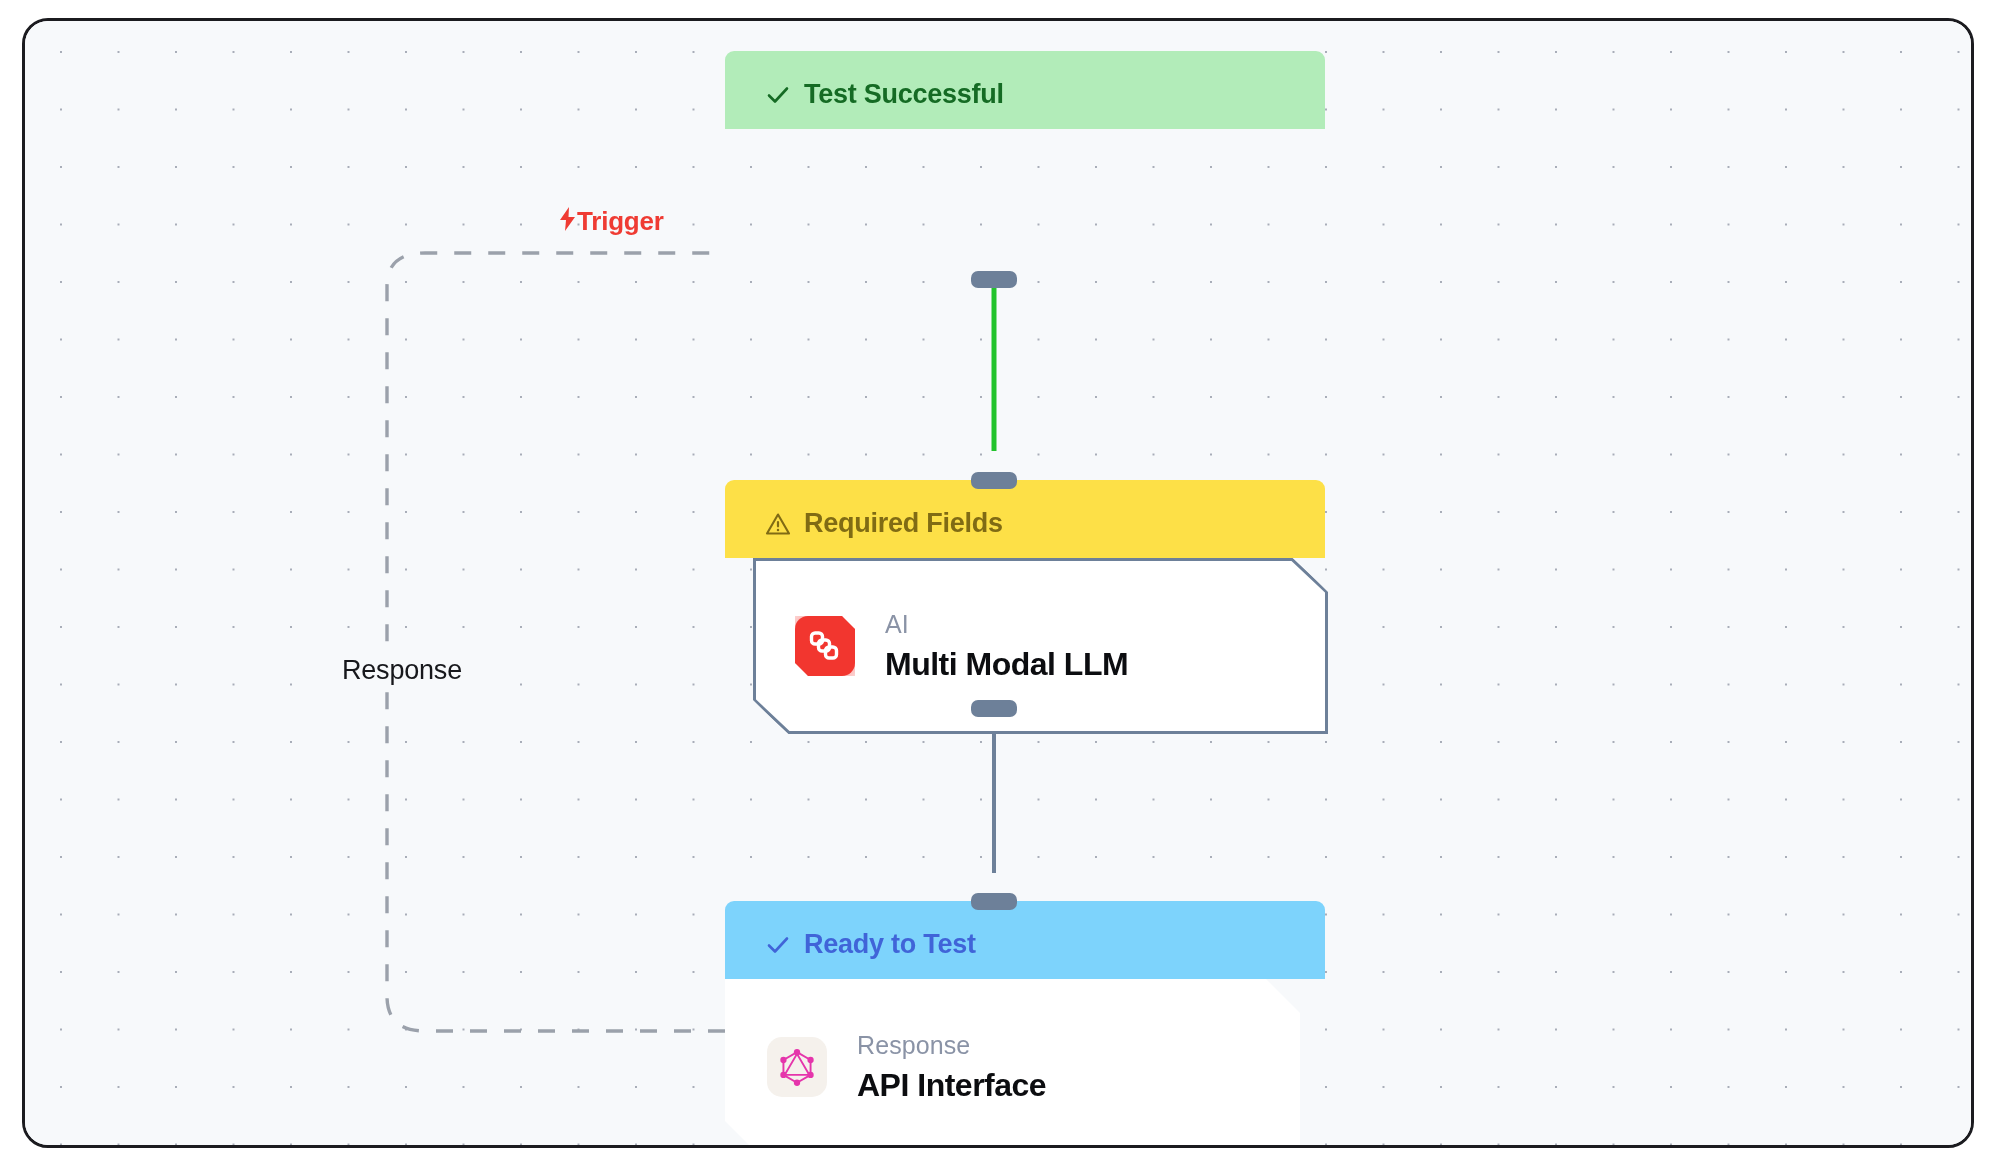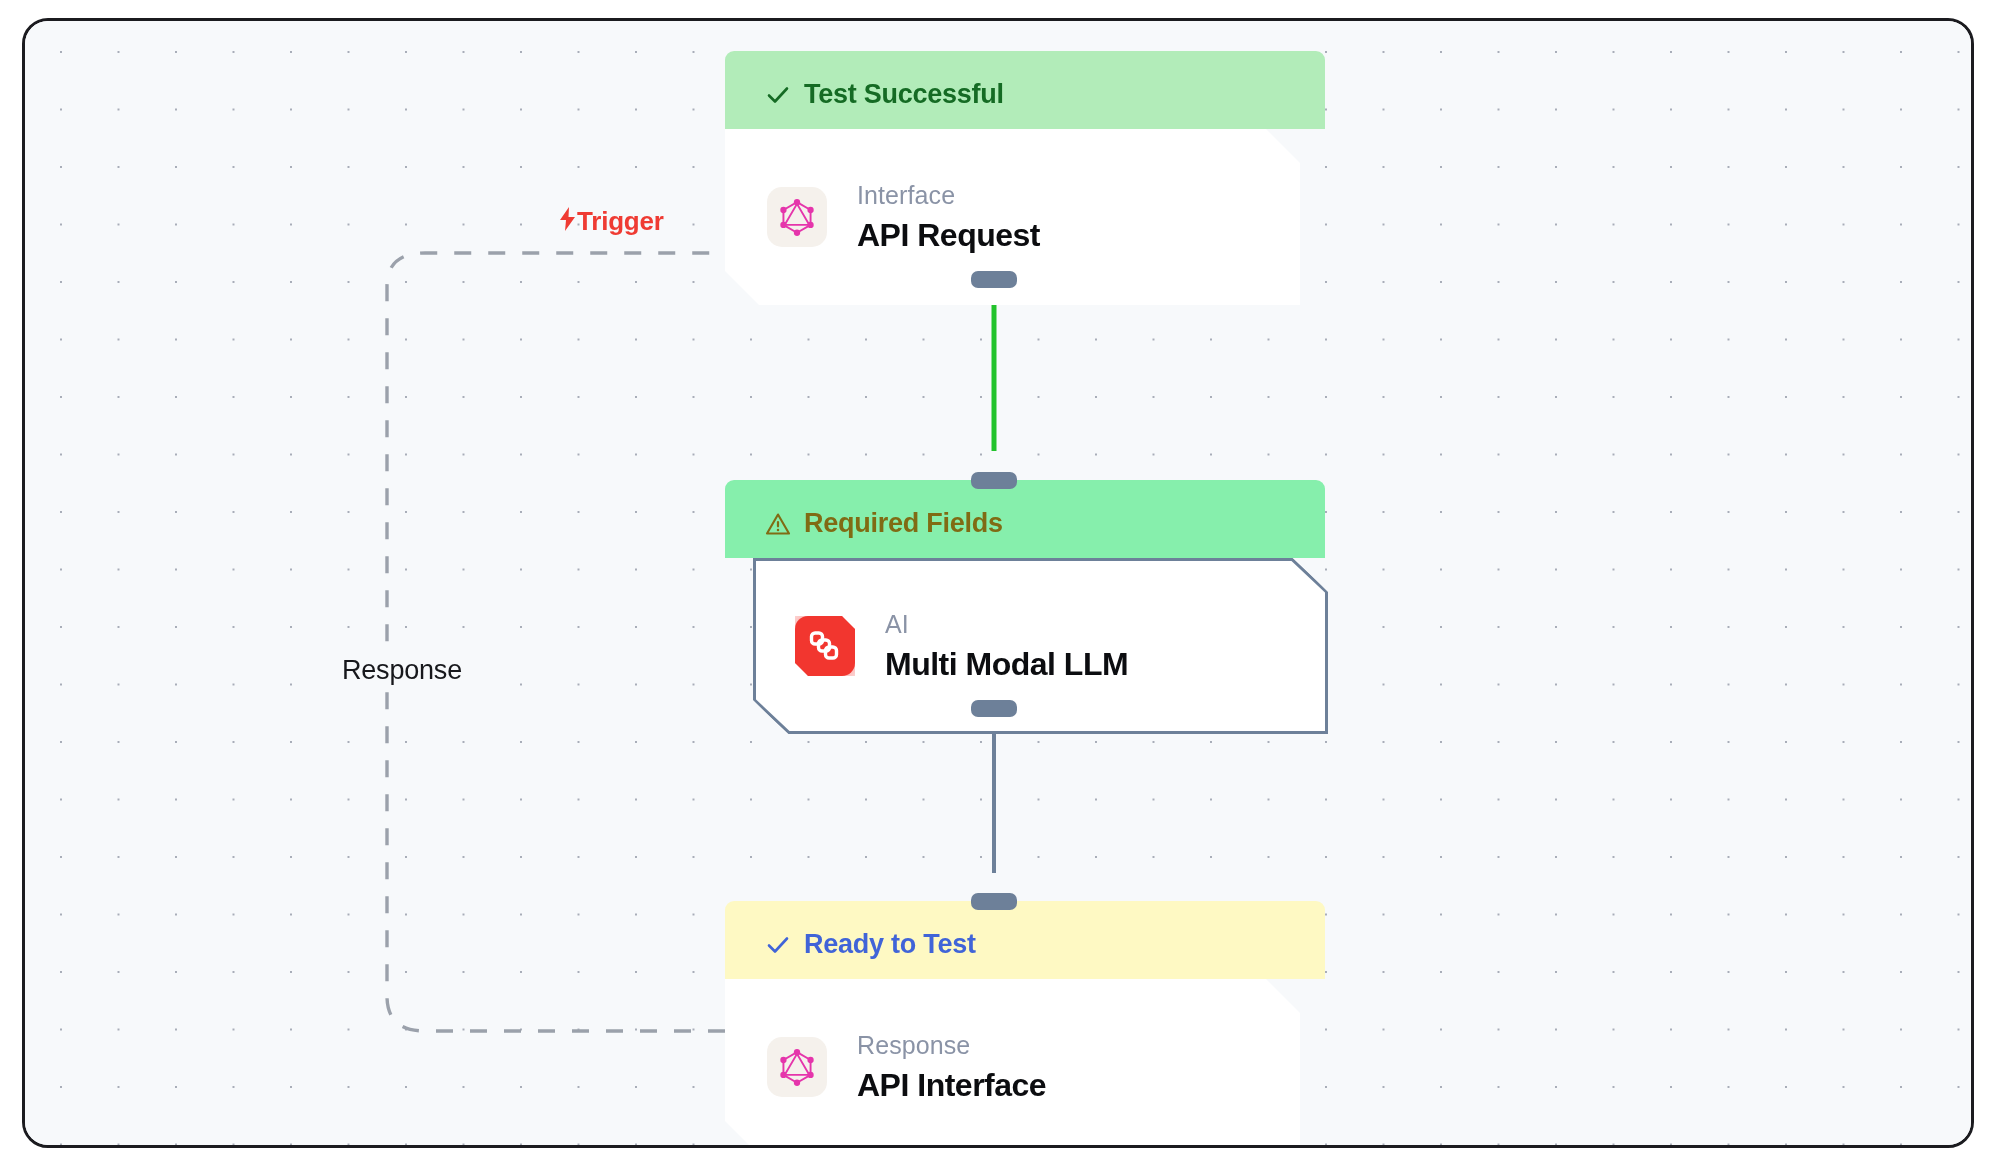--- a/index.html
+++ b/index.html
@@ -108,23 +108,23 @@
     align-items: center;
     justify-content: center;
     width: 26px;
     height: 26px;
     flex: 0 0 auto;
   }
 
   
   .status-success { background: #b2ecb9; color: #156b24; }
   
-  .status-warning { background: #86efac; color: #806b14; }
-  
-  .status-ready   { background: #fef9c3; color: #4064d8; }
+  .status-warning { background: #fde047; color: #806b14; }
+  
+  .status-ready   { background: #7dd3fc; color: #4064d8; }
 
   
   .node-card {
     position: relative;
     box-sizing: border-box;
     width: 575px;
     background: #ffffff;
     display: flex;
     align-items: center;
     gap: 30px;
@@ -234,111 +234,89 @@
 
     <div class="node-status status-success">
       <span class="status-check">
         <svg width="26" height="26" viewBox="0 0 26 26">
           <path d="M4 13.5 L10 19.5 L22 6.5" fill="none" stroke="#156b24" stroke-width="2.6" stroke-linecap="round" stroke-linejoin="round"></path>
         </svg>
       </span>
       <span>Test Successful</span>
     </div>
 
+
+    <div class="handle" style="left:246px; top:220px;"></div>
+  </div>
+
+  <div class="node" id="node-multi-modal-llm" style="left:700px; top:459px;">
+
+    <div class="node-status status-warning">
+      <span class="status-warn">
+        <svg width="26" height="26" viewBox="0 0 26 26">
+          <path d="M13 3.5 L24 22.5 L2 22.5 Z" fill="none" stroke="#806b14" stroke-width="2.1" stroke-linejoin="round"></path>
+          <rect x="11.9" y="10" width="2.2" height="6.4" rx="1.1" fill="#806b14"></rect>
+          <circle cx="13" cy="19" r="1.25" fill="#806b14"></circle>
+        </svg>
+      </span>
+      <span>Required Fields</span>
+    </div>
+
+    <div class="node-card outlined">
+      <svg class="card-outline" viewBox="0 0 575 176" preserveAspectRatio="none">
+        <path d="M1.5 1.5 H539 L573.5 34 V174.5 H36 L1.5 142 Z" fill="none" stroke="#6d8099" stroke-width="3" vector-effect="non-scaling-stroke"></path>
+      </svg>
+      <div class="icon-chip ai">
+        <svg width="36" height="36" viewBox="0 0 36 36">
+          <g fill="none" stroke="#ffffff" stroke-width="3.4" stroke-linejoin="round">
+            <rect x="4.5" y="5" width="11" height="11" rx="3.6"></rect>
+            <rect x="11.5" y="12" width="11" height="11" rx="3.6"></rect>
+            <rect x="18.5" y="19" width="11" height="11" rx="3.6"></rect>
+          </g>
+        </svg>
+      </div>
+      <div class="card-text">
+        <span class="card-kind">AI</span>
+        <span class="card-title">Multi Modal LLM</span>
+      </div>
+    </div>
+
+    <div class="handle" style="left:246px; top:-8px;"></div>
+    <div class="handle" style="left:246px; top:220px;"></div>
+  </div>
+
+  <div class="node" id="node-api-response" style="left:700px; top:880px;">
+
+    <div class="node-status status-ready">
+      <span class="status-check">
+        <svg width="26" height="26" viewBox="0 0 26 26">
+          <path d="M4 13.5 L10 19.5 L22 6.5" fill="none" stroke="#4064d8" stroke-width="2.6" stroke-linecap="round" stroke-linejoin="round"></path>
+        </svg>
+      </span>
+      <span>Ready to Test</span>
+    </div>
+
     <div class="node-card">
       <div class="icon-chip graphql">
         <svg width="42" height="42" viewBox="0 0 48 48">
           <g stroke="#e535ab" stroke-width="2.2" fill="none">
             <path d="M24 7 L39.5 16 L39.5 33 L24 42 L8.5 33 L8.5 16 Z"></path>
             <path d="M24 9 L10 33 L38 33 Z"></path>
           </g>
           <g fill="#e535ab">
             <circle cx="24" cy="7" r="3.6"></circle>
             <circle cx="39.5" cy="16" r="3.6"></circle>
             <circle cx="39.5" cy="33" r="3.6"></circle>
             <circle cx="24" cy="42" r="3.6"></circle>
             <circle cx="8.5" cy="33" r="3.6"></circle>
             <circle cx="8.5" cy="16" r="3.6"></circle>
           </g>
         </svg>
       </div>
       <div class="card-text">
-        <span class="card-kind">Interface</span>
-        <span class="card-title">API Request</span>
-      </div>
-    </div>
-
-    <div class="handle" style="left:246px; top:220px;"></div>
-  </div>
-
-  <div class="node" id="node-multi-modal-llm" style="left:700px; top:459px;">
-
-    <div class="node-status status-warning">
-      <span class="status-warn">
-        <svg width="26" height="26" viewBox="0 0 26 26">
-          <path d="M13 3.5 L24 22.5 L2 22.5 Z" fill="none" stroke="#806b14" stroke-width="2.1" stroke-linejoin="round"></path>
-          <rect x="11.9" y="10" width="2.2" height="6.4" rx="1.1" fill="#806b14"></rect>
-          <circle cx="13" cy="19" r="1.25" fill="#806b14"></circle>
-        </svg>
-      </span>
-      <span>Required Fields</span>
-    </div>
-
-    <div class="node-card outlined">
-      <svg class="card-outline" viewBox="0 0 575 176" preserveAspectRatio="none">
-        <path d="M1.5 1.5 H539 L573.5 34 V174.5 H36 L1.5 142 Z" fill="none" stroke="#6d8099" stroke-width="3" vector-effect="non-scaling-stroke"></path>
-      </svg>
-      <div class="icon-chip ai">
-        <svg width="36" height="36" viewBox="0 0 36 36">
-          <g fill="none" stroke="#ffffff" stroke-width="3.4" stroke-linejoin="round">
-            <rect x="4.5" y="5" width="11" height="11" rx="3.6"></rect>
-            <rect x="11.5" y="12" width="11" height="11" rx="3.6"></rect>
-            <rect x="18.5" y="19" width="11" height="11" rx="3.6"></rect>
-          </g>
-        </svg>
-      </div>
-      <div class="card-text">
-        <span class="card-kind">AI</span>
-        <span class="card-title">Multi Modal LLM</span>
-      </div>
-    </div>
-
-    <div class="handle" style="left:246px; top:-8px;"></div>
-    <div class="handle" style="left:246px; top:220px;"></div>
-  </div>
-
-  <div class="node" id="node-api-response" style="left:700px; top:880px;">
-
-    <div class="node-status status-ready">
-      <span class="status-check">
-        <svg width="26" height="26" viewBox="0 0 26 26">
-          <path d="M4 13.5 L10 19.5 L22 6.5" fill="none" stroke="#4064d8" stroke-width="2.6" stroke-linecap="round" stroke-linejoin="round"></path>
-        </svg>
-      </span>
-      <span>Ready to Test</span>
-    </div>
-
-    <div class="node-card">
-      <div class="icon-chip graphql">
-        <svg width="42" height="42" viewBox="0 0 48 48">
-          <g stroke="#e535ab" stroke-width="2.2" fill="none">
-            <path d="M24 7 L39.5 16 L39.5 33 L24 42 L8.5 33 L8.5 16 Z"></path>
-            <path d="M24 9 L10 33 L38 33 Z"></path>
-          </g>
-          <g fill="#e535ab">
-            <circle cx="24" cy="7" r="3.6"></circle>
-            <circle cx="39.5" cy="16" r="3.6"></circle>
-            <circle cx="39.5" cy="33" r="3.6"></circle>
-            <circle cx="24" cy="42" r="3.6"></circle>
-            <circle cx="8.5" cy="33" r="3.6"></circle>
-            <circle cx="8.5" cy="16" r="3.6"></circle>
-          </g>
-        </svg>
-      </div>
-      <div class="card-text">
         <span class="card-kind">Response</span>
         <span class="card-title">API Interface</span>
       </div>
     </div>
 
     <div class="handle" style="left:246px; top:-8px;"></div>
   </div>
 
 </div>
 

